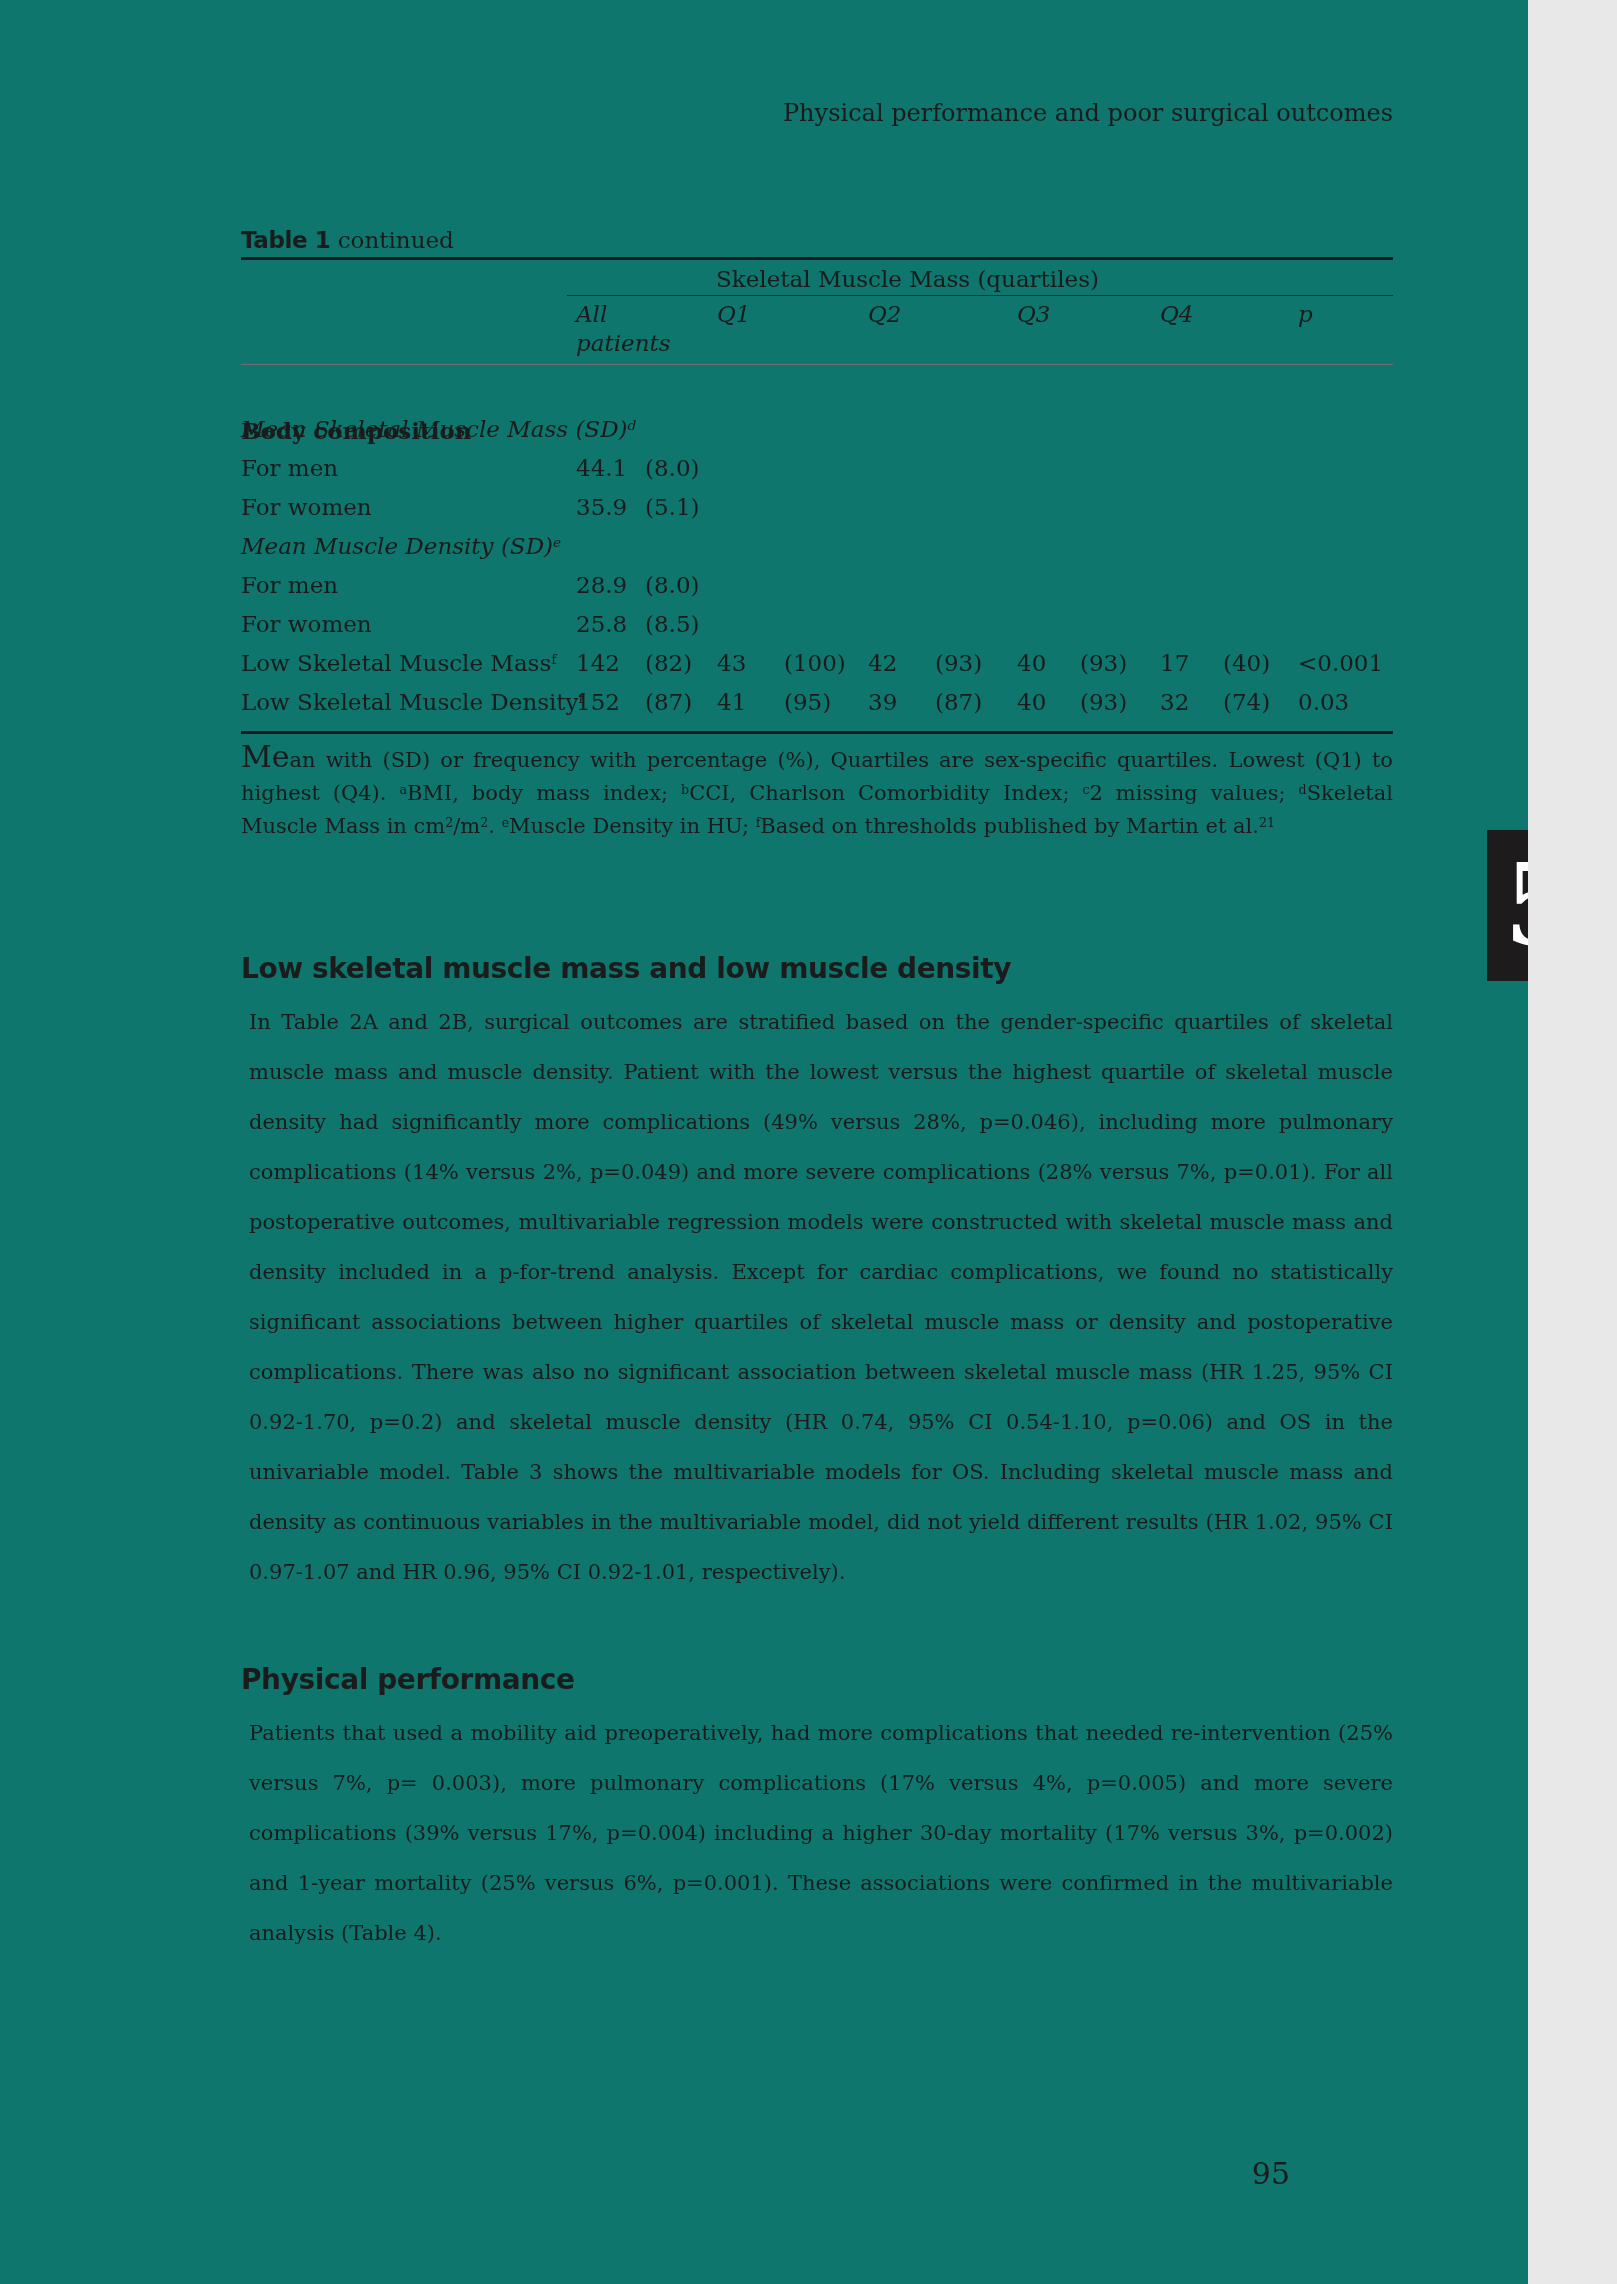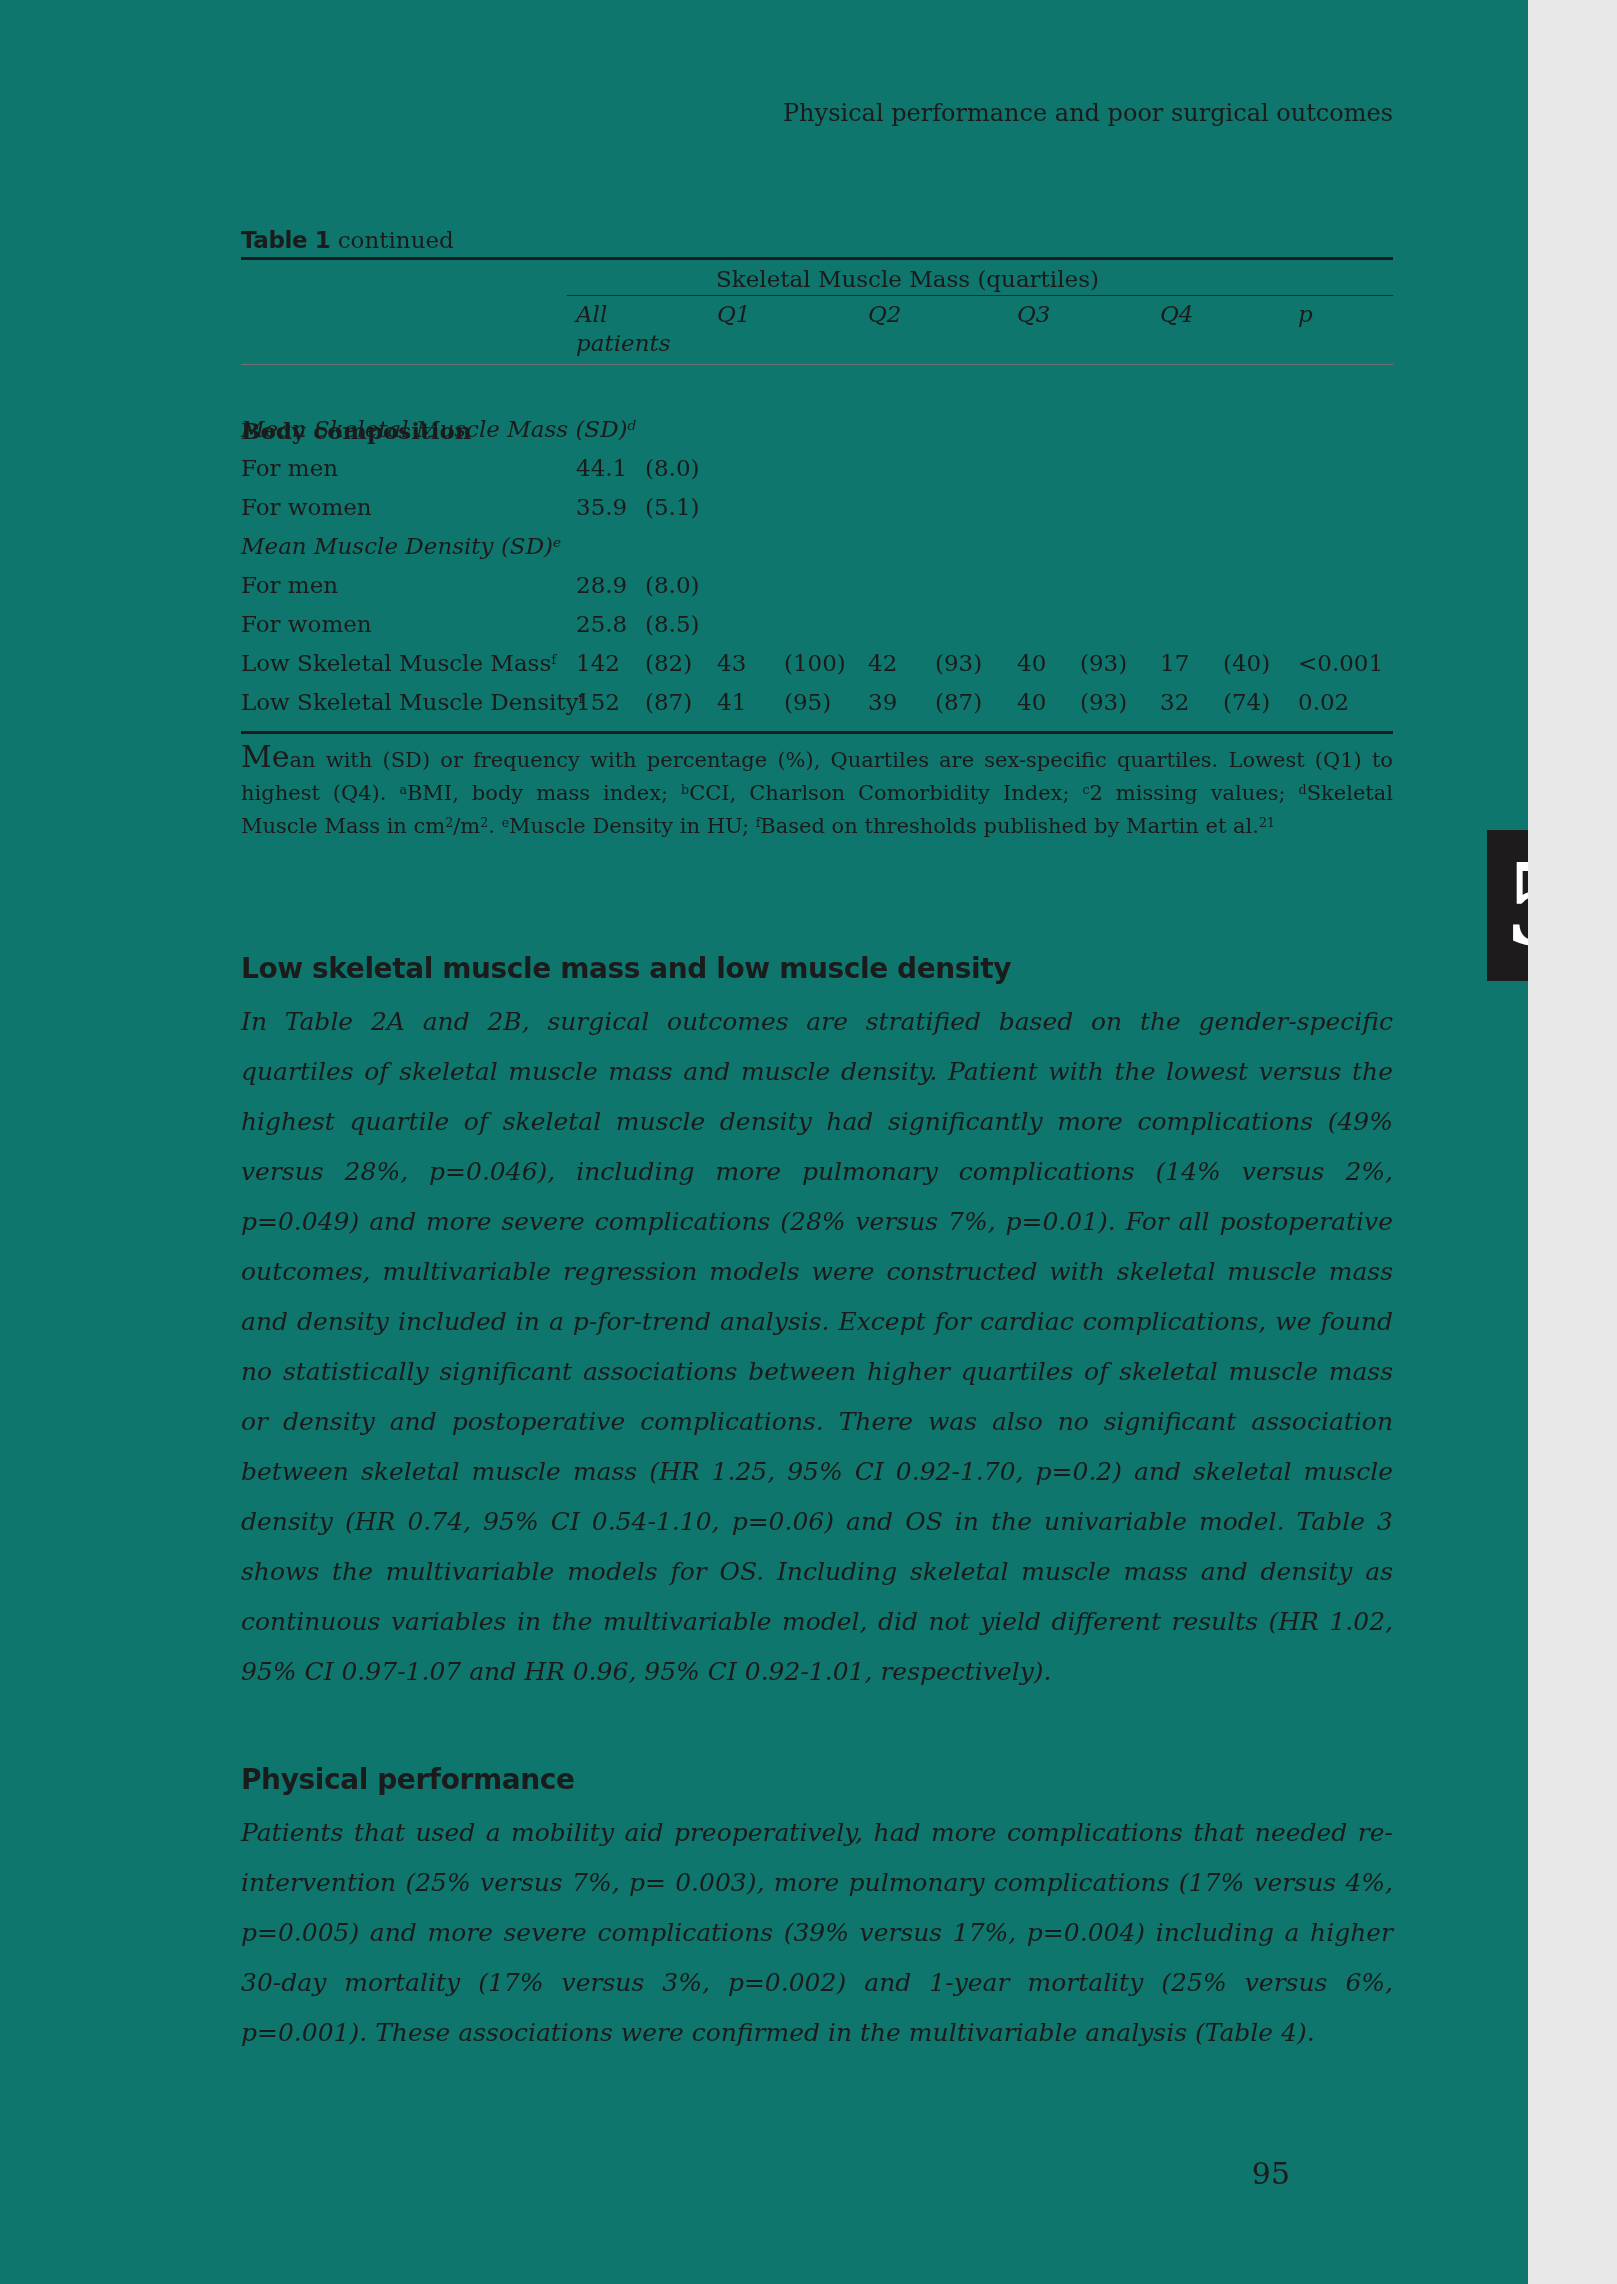--- a/index.html
+++ b/index.html
@@ -55,24 +55,23 @@
   }
   .footnote .lead { font-size:30px; }
   
   .sec-heading {
     font-family:"DejaVu Sans", sans-serif; font-weight:bold;
     font-size:28px; line-height:38px; letter-spacing:-0.4px;
   }
   .sec-heading.first { margin-top:107px; }
   .sec-heading.second { margin-top:64px; }
   .body-para {
-    margin:9px 0 0 0;
-    font-size:25px; line-height:50px;
+    margin:9px 0 0 8px;
+    font-size:21px; line-height:50px;
     text-align:justify;
-    font-style:italic;
   }
   
   .chapter-tab {
     position:absolute; left:1487px; top:830px;
     width:131px; height:151px;
     background:#1d1b1b;
     display:flex; align-items:center; justify-content:center;
     padding-right:26px; box-sizing:border-box;
   }
   .chapter-tab .num {
@@ -244,21 +243,21 @@
           <div class="cell">152</div>
           <div class="cell">(87)</div>
           <div class="cell">41</div>
           <div class="cell">(95)</div>
           <div class="cell">39</div>
           <div class="cell">(87)</div>
           <div class="cell">40</div>
           <div class="cell">(93)</div>
           <div class="cell">32</div>
           <div class="cell">(74)</div>
-          <div class="cell">0.02</div>
+          <div class="cell">0.03</div>
         </div>
 
       </div>
     </div>
 
     <div class="footnote">
       <span class="lead">Me</span><span><span>an with (SD) or frequency with percentage (%), Quartiles are sex-specific quartiles. Lowest (Q1) to highest (Q4). </span><sup>a</sup><span>BMI, body mass index; </span><sup>b</sup><span>CCI, Charlson Comorbidity Index; </span><sup>c</sup><span>2 missing values; </span><sup>d</sup><span>Skeletal Muscle Mass in cm</span><sup>2</sup><span>/m</span><sup>2</sup><span>. </span><sup>e</sup><span>Muscle Density in HU; </span><sup>f</sup><span>Based on thresholds published by Martin et al.</span><sup>21</sup></span>
     </div>
 
     <div class="sec-heading first">Low skeletal muscle mass and low muscle density</div>

